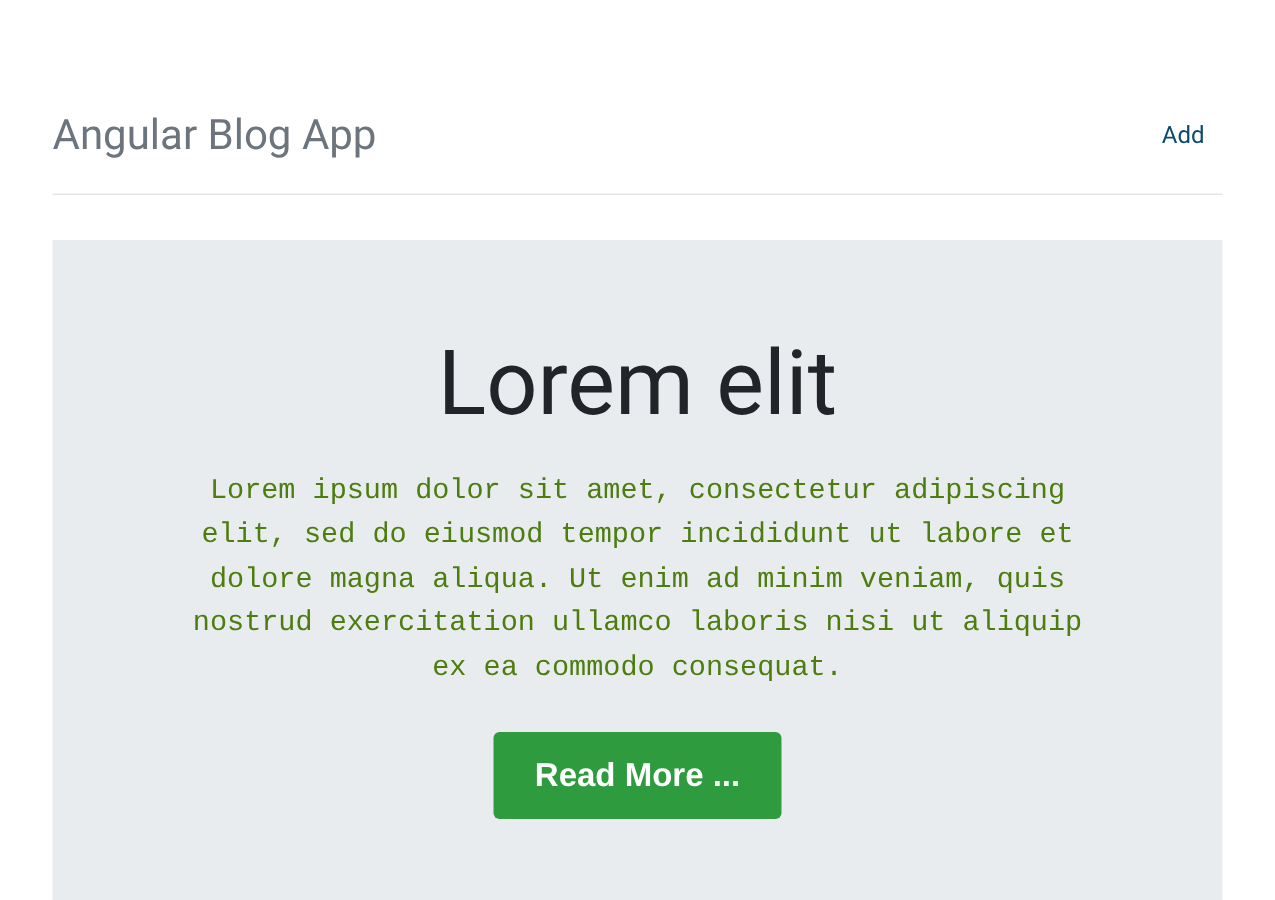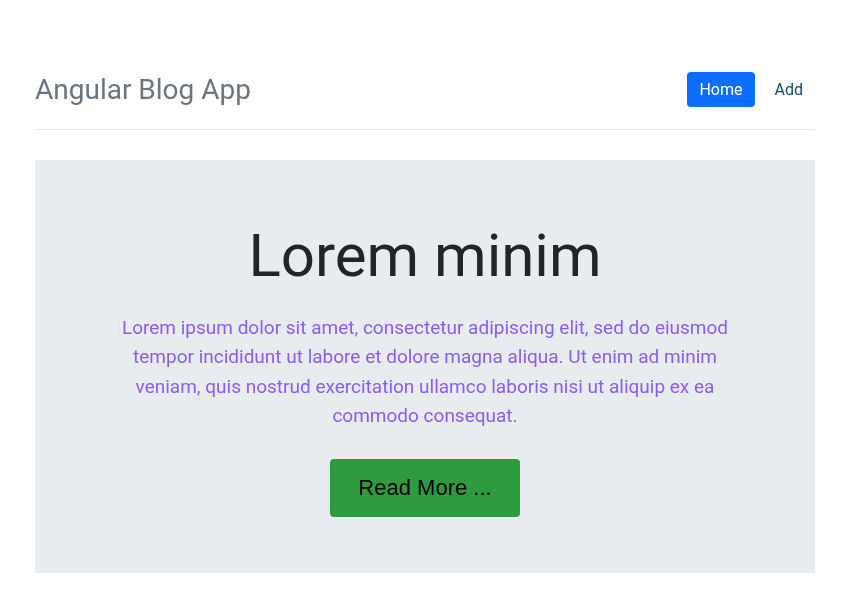--- a/index.html
+++ b/index.html
@@ -54,48 +54,48 @@
   }
   .post-title {
     font-size: 60px;
     font-weight: 400;
     color: #212529;
     margin-bottom: 22px;
   }
   .post-body {
     font-size: 19px;
     line-height: 1.55;
-    color: #8b5cf6;
+    color: #4d7c0f;
     margin: 0 auto 28px auto;
     max-width: 620px;
+    font-family: Liberation Mono, monospace;
   }
   .btn-success {
     display: inline-block;
     background: #2e9b3f;
-    color: #000000;
+    color: #ffffff;
     font-size: 22px;
-    font-weight: 400;
+    font-weight: 700;
     padding: 16px 28px;
     border: none;
     border-radius: 4px;
     cursor: pointer;
   }
 </style>
 </head>
 <body>
 
 <div class="container">
 
   <div class="navbar">
     <div class="brand">Angular Blog App</div>
     <div class="nav">
-      <a class="nav-link active">Home</a>
       <a class="nav-link">Add</a>
     </div>
   </div>
 
   <div class="jumbotron">
-    <h1 class="post-title">Lorem minim</h1>
+    <h1 class="post-title">Lorem elit</h1>
     <p class="post-body">Lorem ipsum dolor sit amet, consectetur adipiscing elit, sed do eiusmod tempor incididunt ut labore et dolore magna aliqua. Ut enim ad minim veniam, quis nostrud exercitation ullamco laboris nisi ut aliquip ex ea commodo consequat.</p>
     <button class="btn-success">Read More ...</button>
   </div>
 
 </div>
 
 </body></html>

